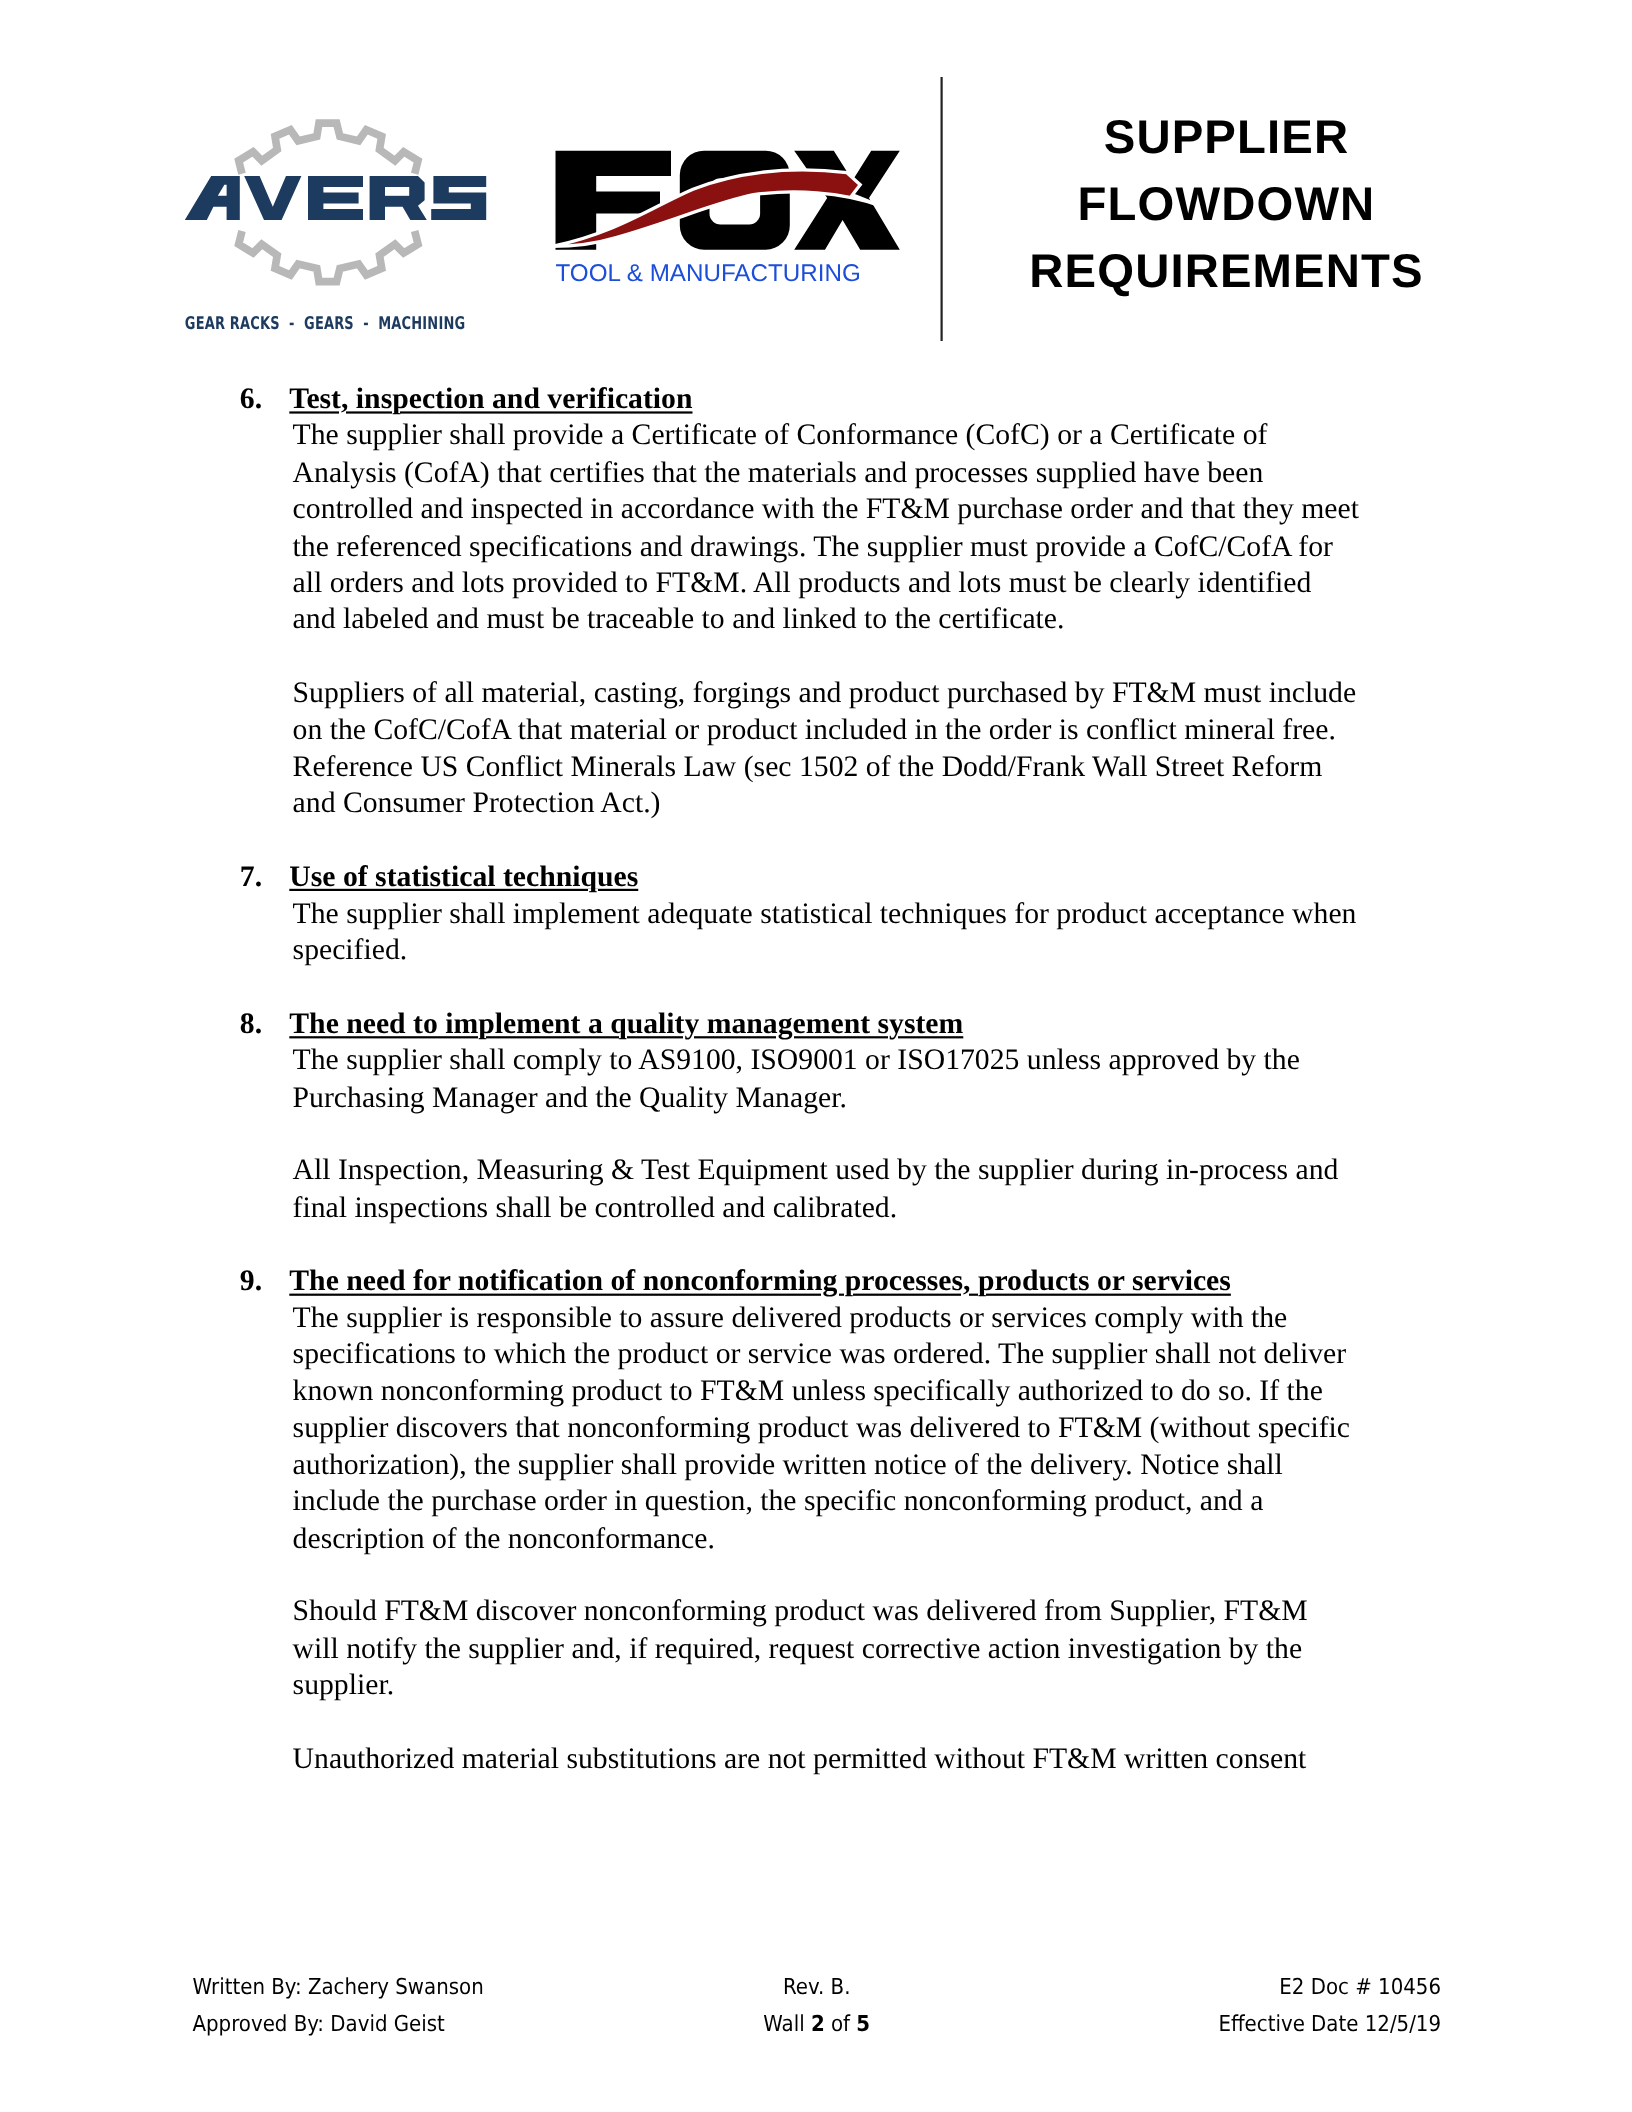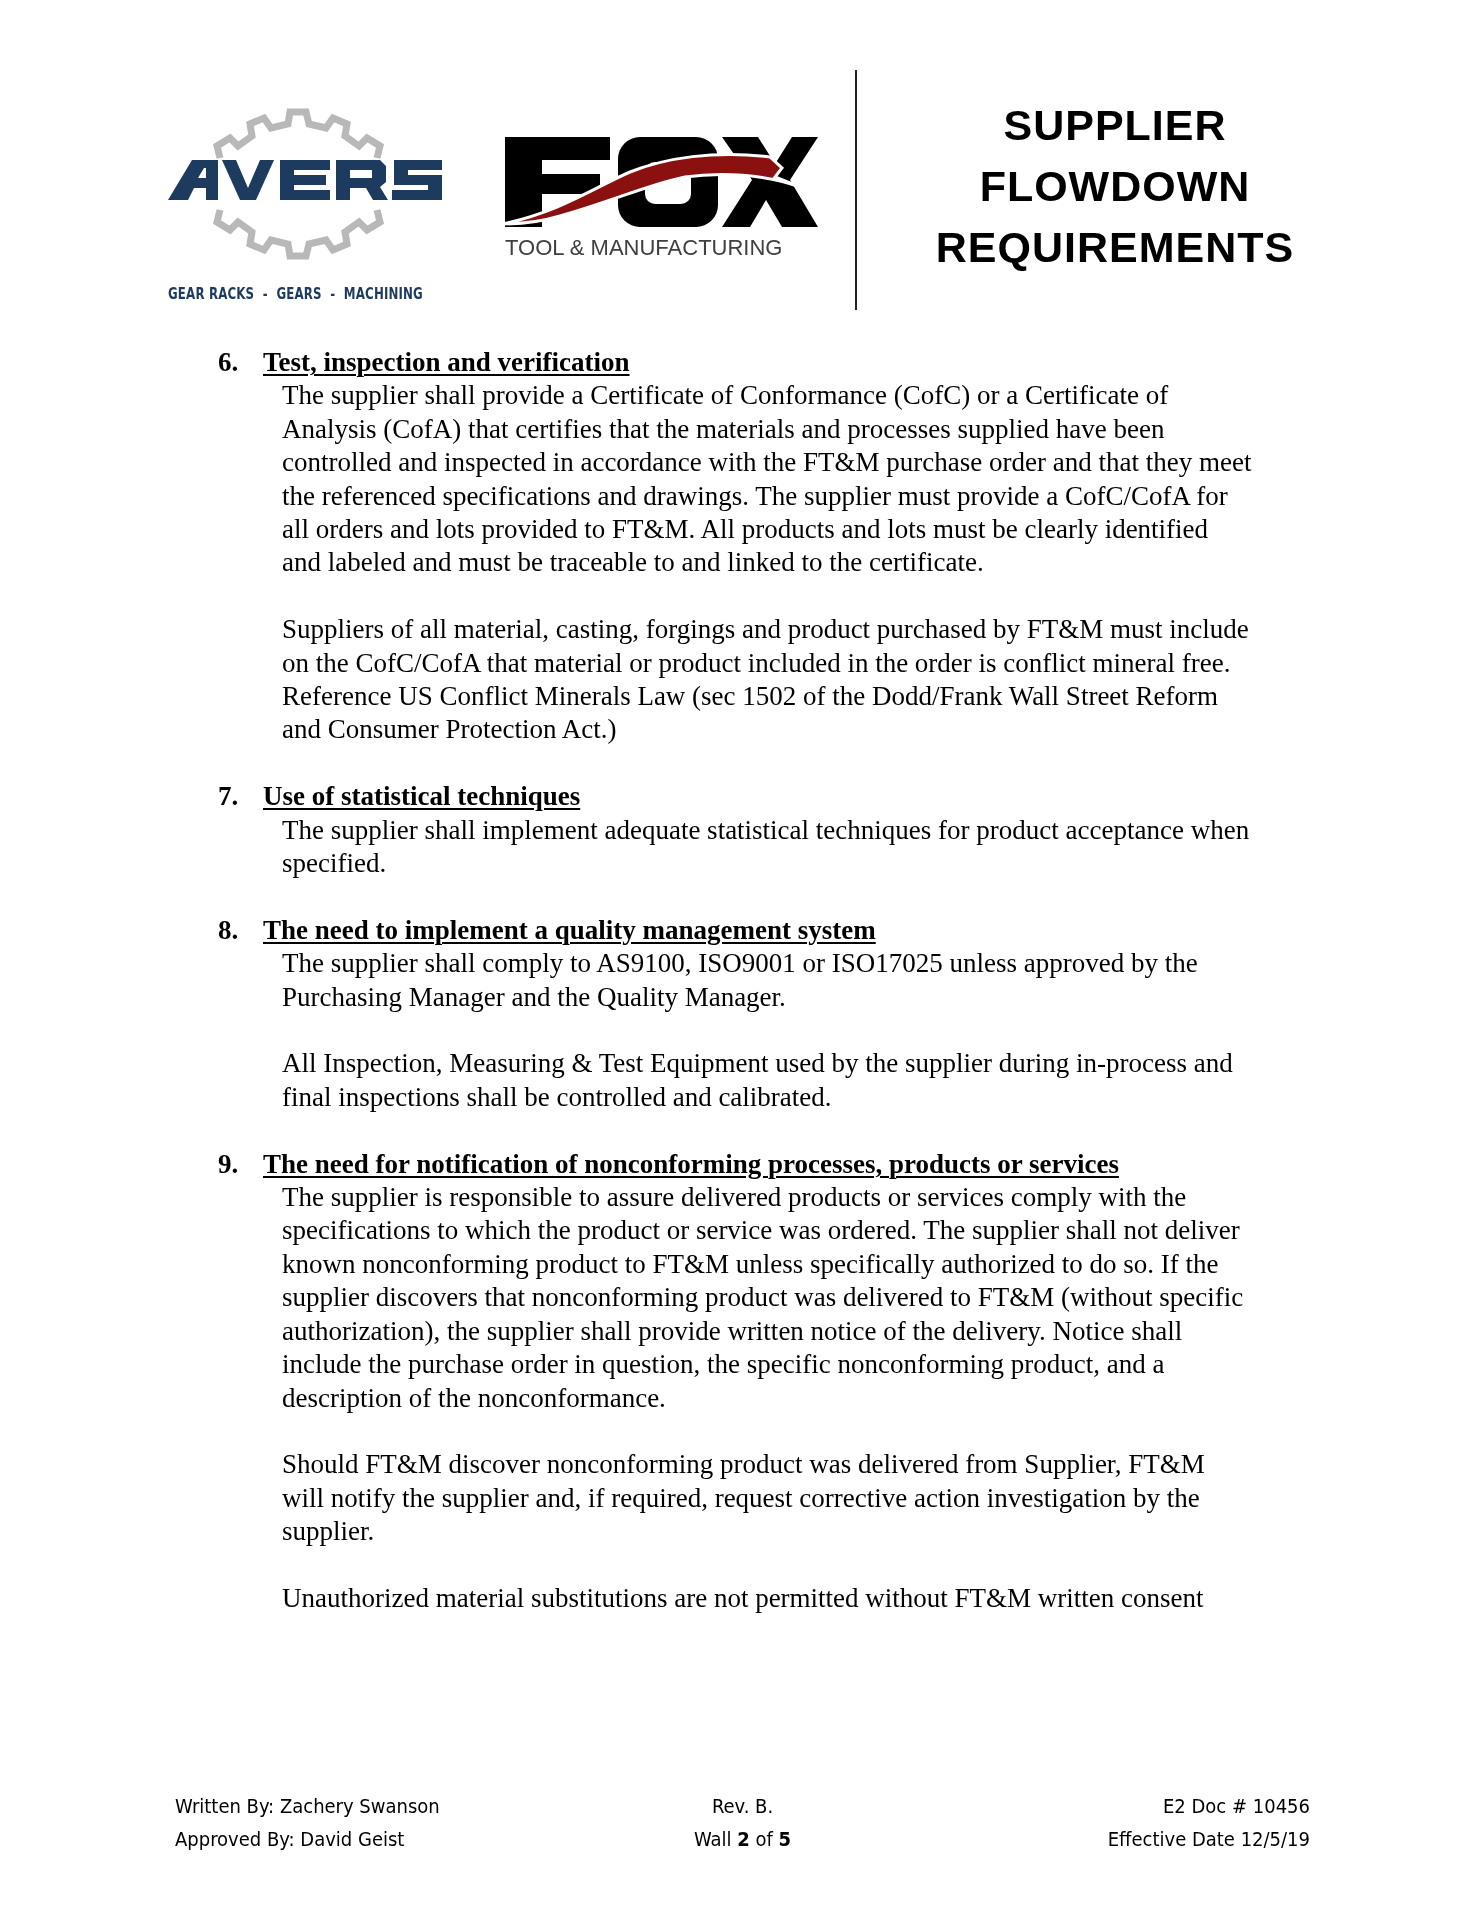--- a/index.html
+++ b/index.html
@@ -3,31 +3,31 @@
 <meta charset="utf-8">
 <style>
   html, body { margin:0; padding:0; background:#ffffff; }
   body { width:1484px; height:1920px; position:relative; overflow:hidden; color:#000; }
   .abs { position:absolute; }
 
   
   #avers-logo { left:160px; top:88px; width:290px; height:175px; }
   #avers-tagline { left:168px; top:284px; width:280px; font-family:"DejaVu Sans Condensed","DejaVu Sans",sans-serif; font-size:16px; color:#1d3a5f; letter-spacing:0.2px; white-space:nowrap; transform:scaleX(0.82); transform-origin:left top; font-weight:bold; }
   #fox-logo { left:500px; top:132px; width:320px; height:100px; }
-  #fox-tagline { left:505px; top:235px; width:315px; font-family:"Liberation Sans",sans-serif; font-size:22px; color:#404040; white-space:nowrap; letter-spacing:0px; }
+  #fox-tagline { left:505px; top:235px; width:315px; font-family:"Liberation Sans",sans-serif; font-size:22px; color:#1d4ed8; white-space:nowrap; letter-spacing:0px; }
   #header-divider { left:855px; top:70px; width:2px; height:240px; background:#222; }
   #doc-title { left:890px; top:95px; width:450px; text-align:center; font-family:"Liberation Sans",sans-serif; font-weight:bold; font-size:43px; line-height:61px; letter-spacing:1px; }
   #doc-title div { white-space:nowrap; }
 
   
   #content { left:218px; top:346px; width:1110px; font-family:"Liberation Serif",serif; font-size:27px; line-height:33.4px; }
   .section { position:relative; margin-bottom:33.4px; }
   .sec-num { position:absolute; left:0; top:0; font-weight:bold; }
   .sec-head { margin-left:45px; font-weight:bold; text-decoration:underline; text-decoration-thickness:2px; text-underline-offset:3px; white-space:nowrap; }
-  .para { margin-left:64px; white-space:nowrap; }
+  .para { margin-left:48px; white-space:nowrap; }
   .para + .para { margin-top:33.4px; }
   .line { display:block; }
 
   
   #footer { left:175px; top:1790px; width:1135px; height:70px; font-family:"DejaVu Sans Condensed","DejaVu Sans",sans-serif; font-size:20px; line-height:33px; }
   .fcol { position:absolute; top:0; white-space:nowrap; }
   #footer-left { left:0; }
   #footer-center { left:0; width:1135px; text-align:center; }
   #footer-right { right:0; text-align:right; }
   .fcol div { transform-origin:inherit; }

